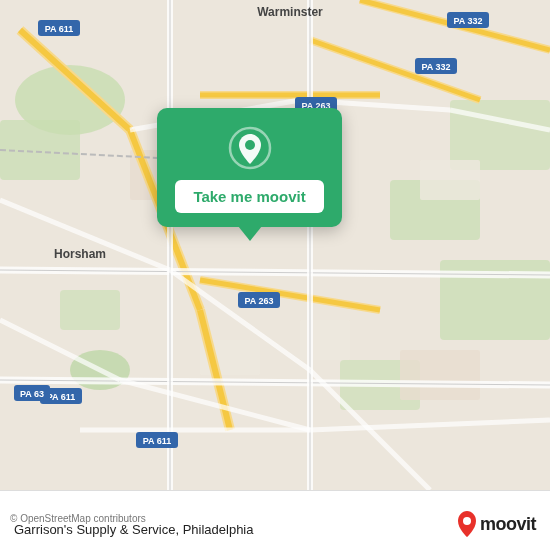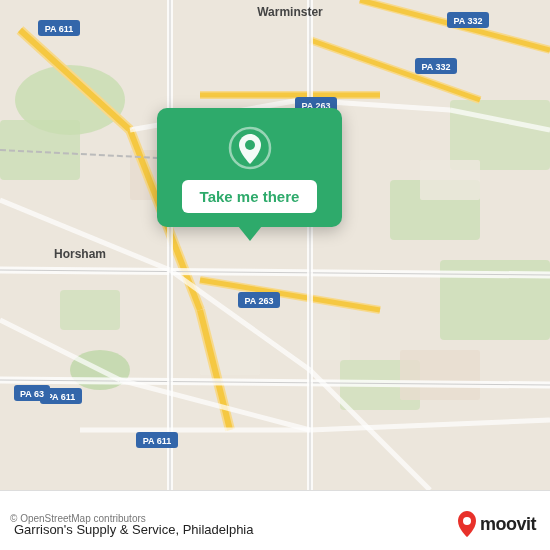--- a/index.html
+++ b/index.html
@@ -224,21 +224,21 @@
 
   </svg>
 
   <div id="popup-card">
 
     <svg class="pin-icon" viewBox="0 0 44 44" xmlns="http://www.w3.org/2000/svg">
       <circle cx="22" cy="22" r="20" fill="none" stroke="white" stroke-width="2.5" opacity="0.5"></circle>
       <path d="M22 8 C16 8 11 13 11 19 C11 27 22 38 22 38 C22 38 33 27 33 19 C33 13 28 8 22 8Z" fill="white" opacity="0.95"></path>
       <circle cx="22" cy="19" r="5" fill="#2eaa6b"></circle>
     </svg>
-    <button id="take-me-there-btn">Take me there</button>
+    <button id="take-me-there-btn">Take me moovit</button>
   </div>
 </div>
 
 <div id="bottom-bar">
   <div style="display:flex; flex-direction:column; justify-content:center;">
     <span id="attribution">© OpenStreetMap contributors</span>
     <span id="location-label">Garrison's Supply &amp; Service, Philadelphia</span>
   </div>
 
   <div id="moovit-logo">

